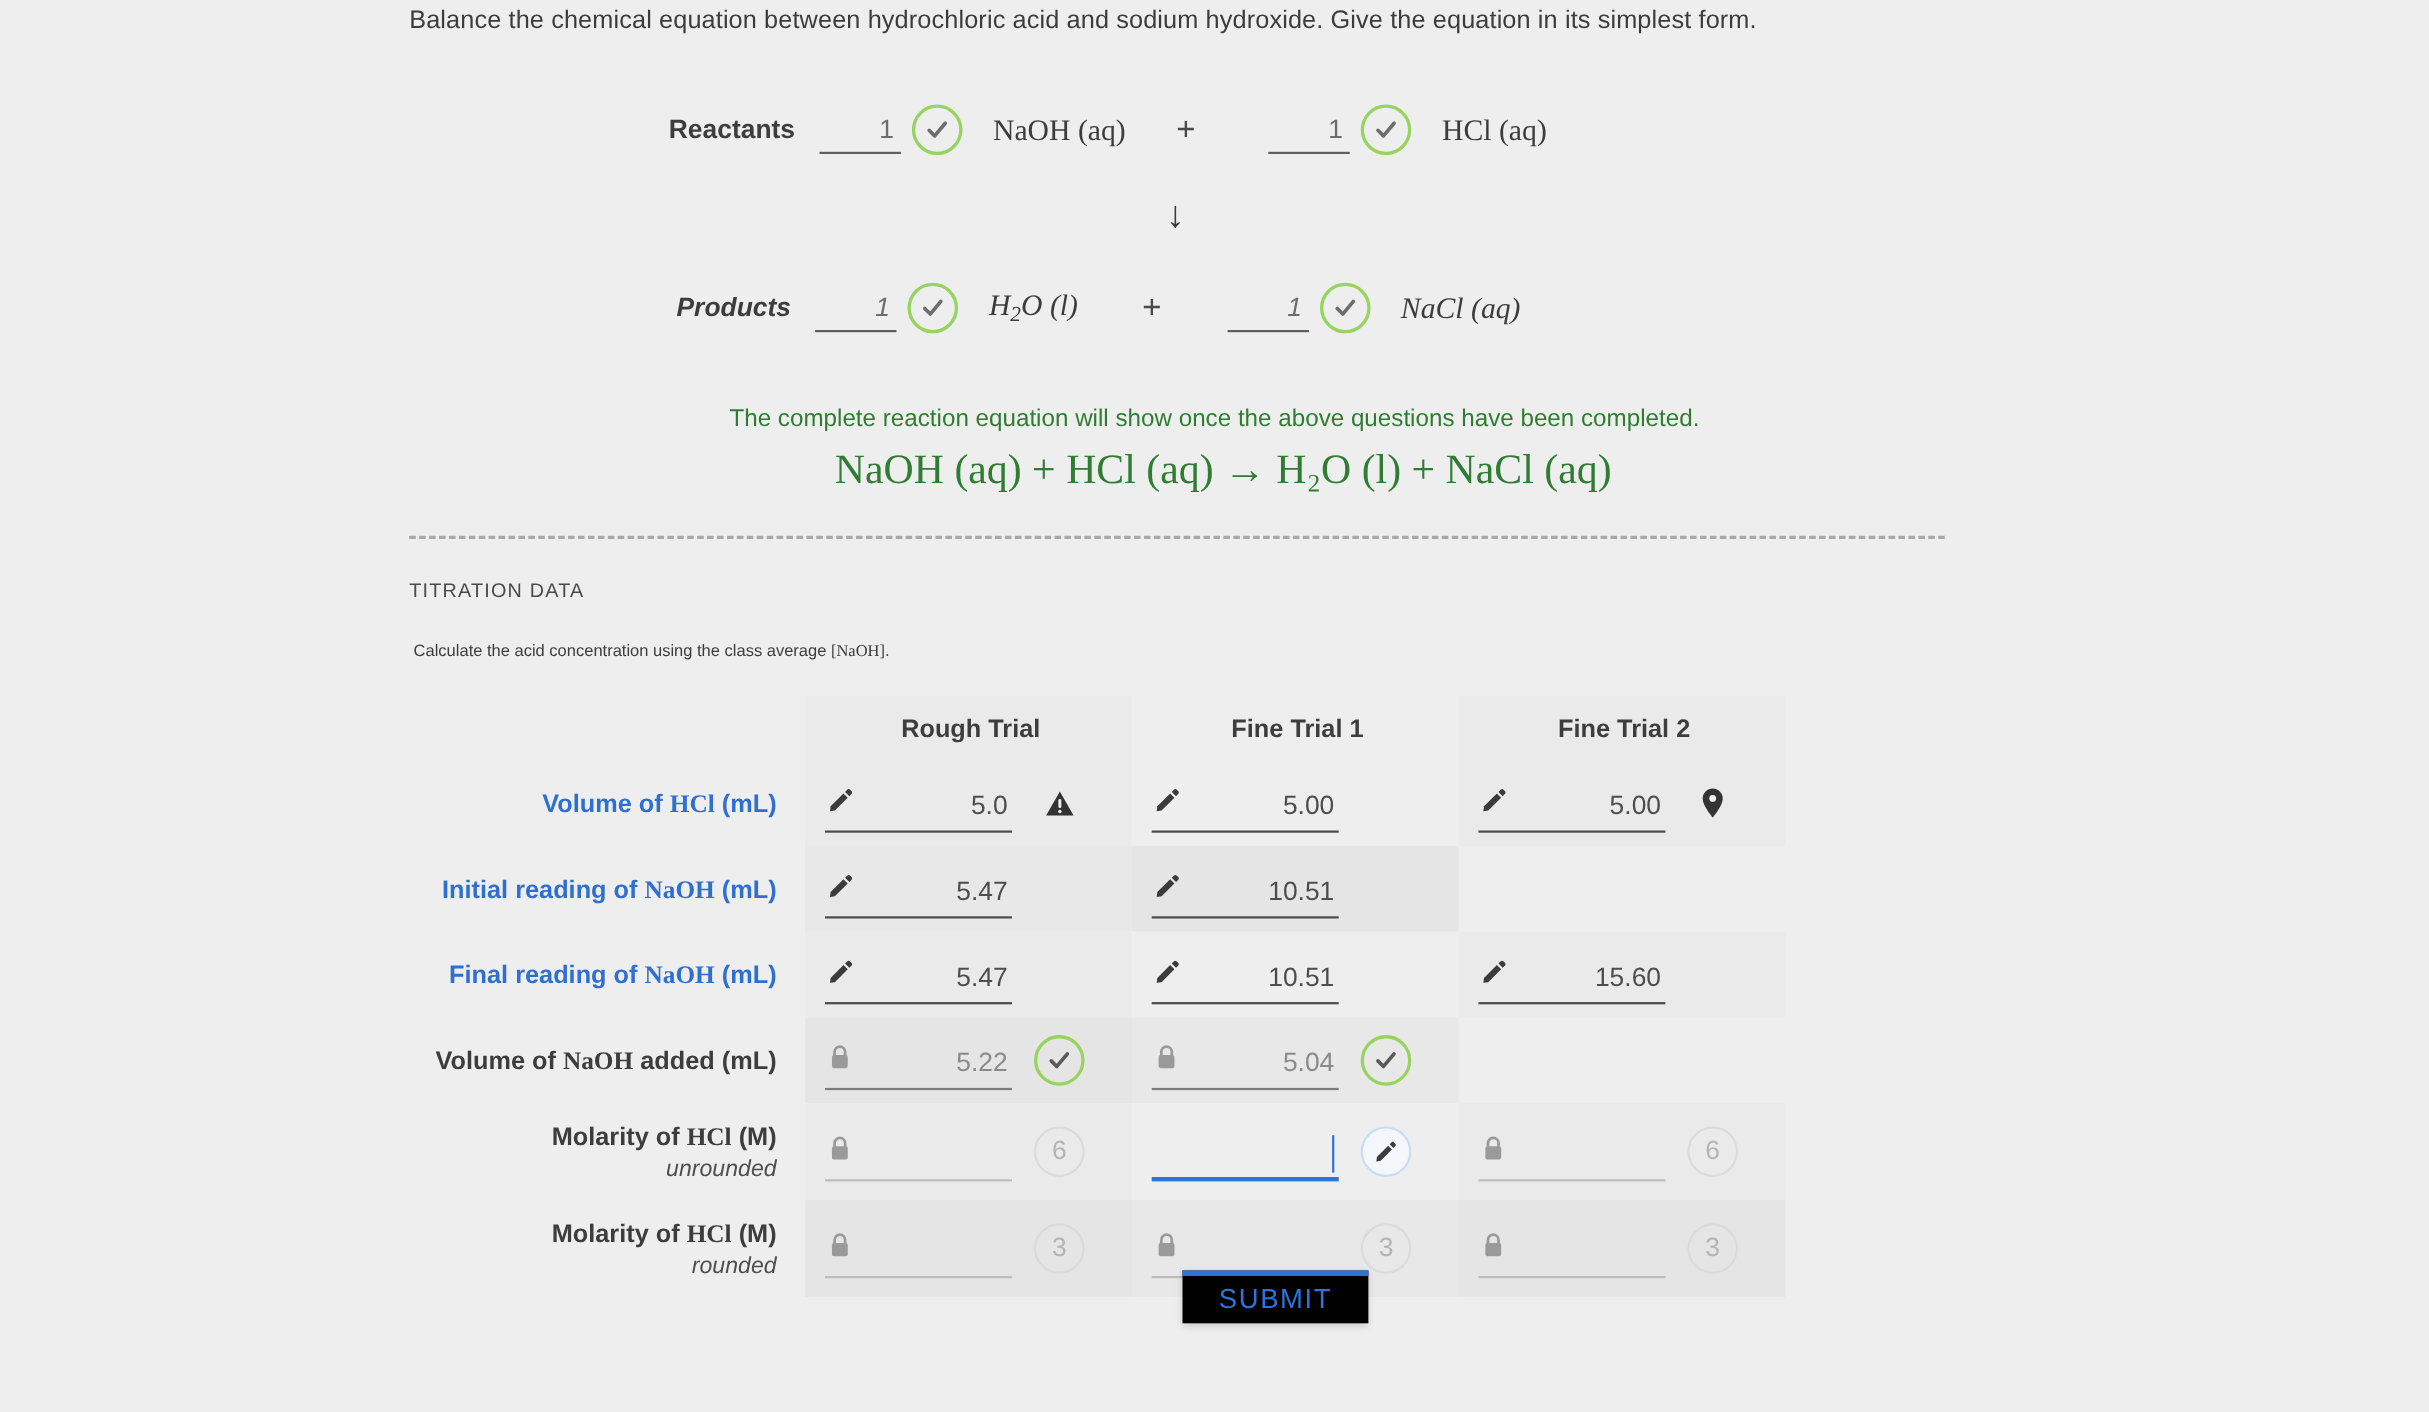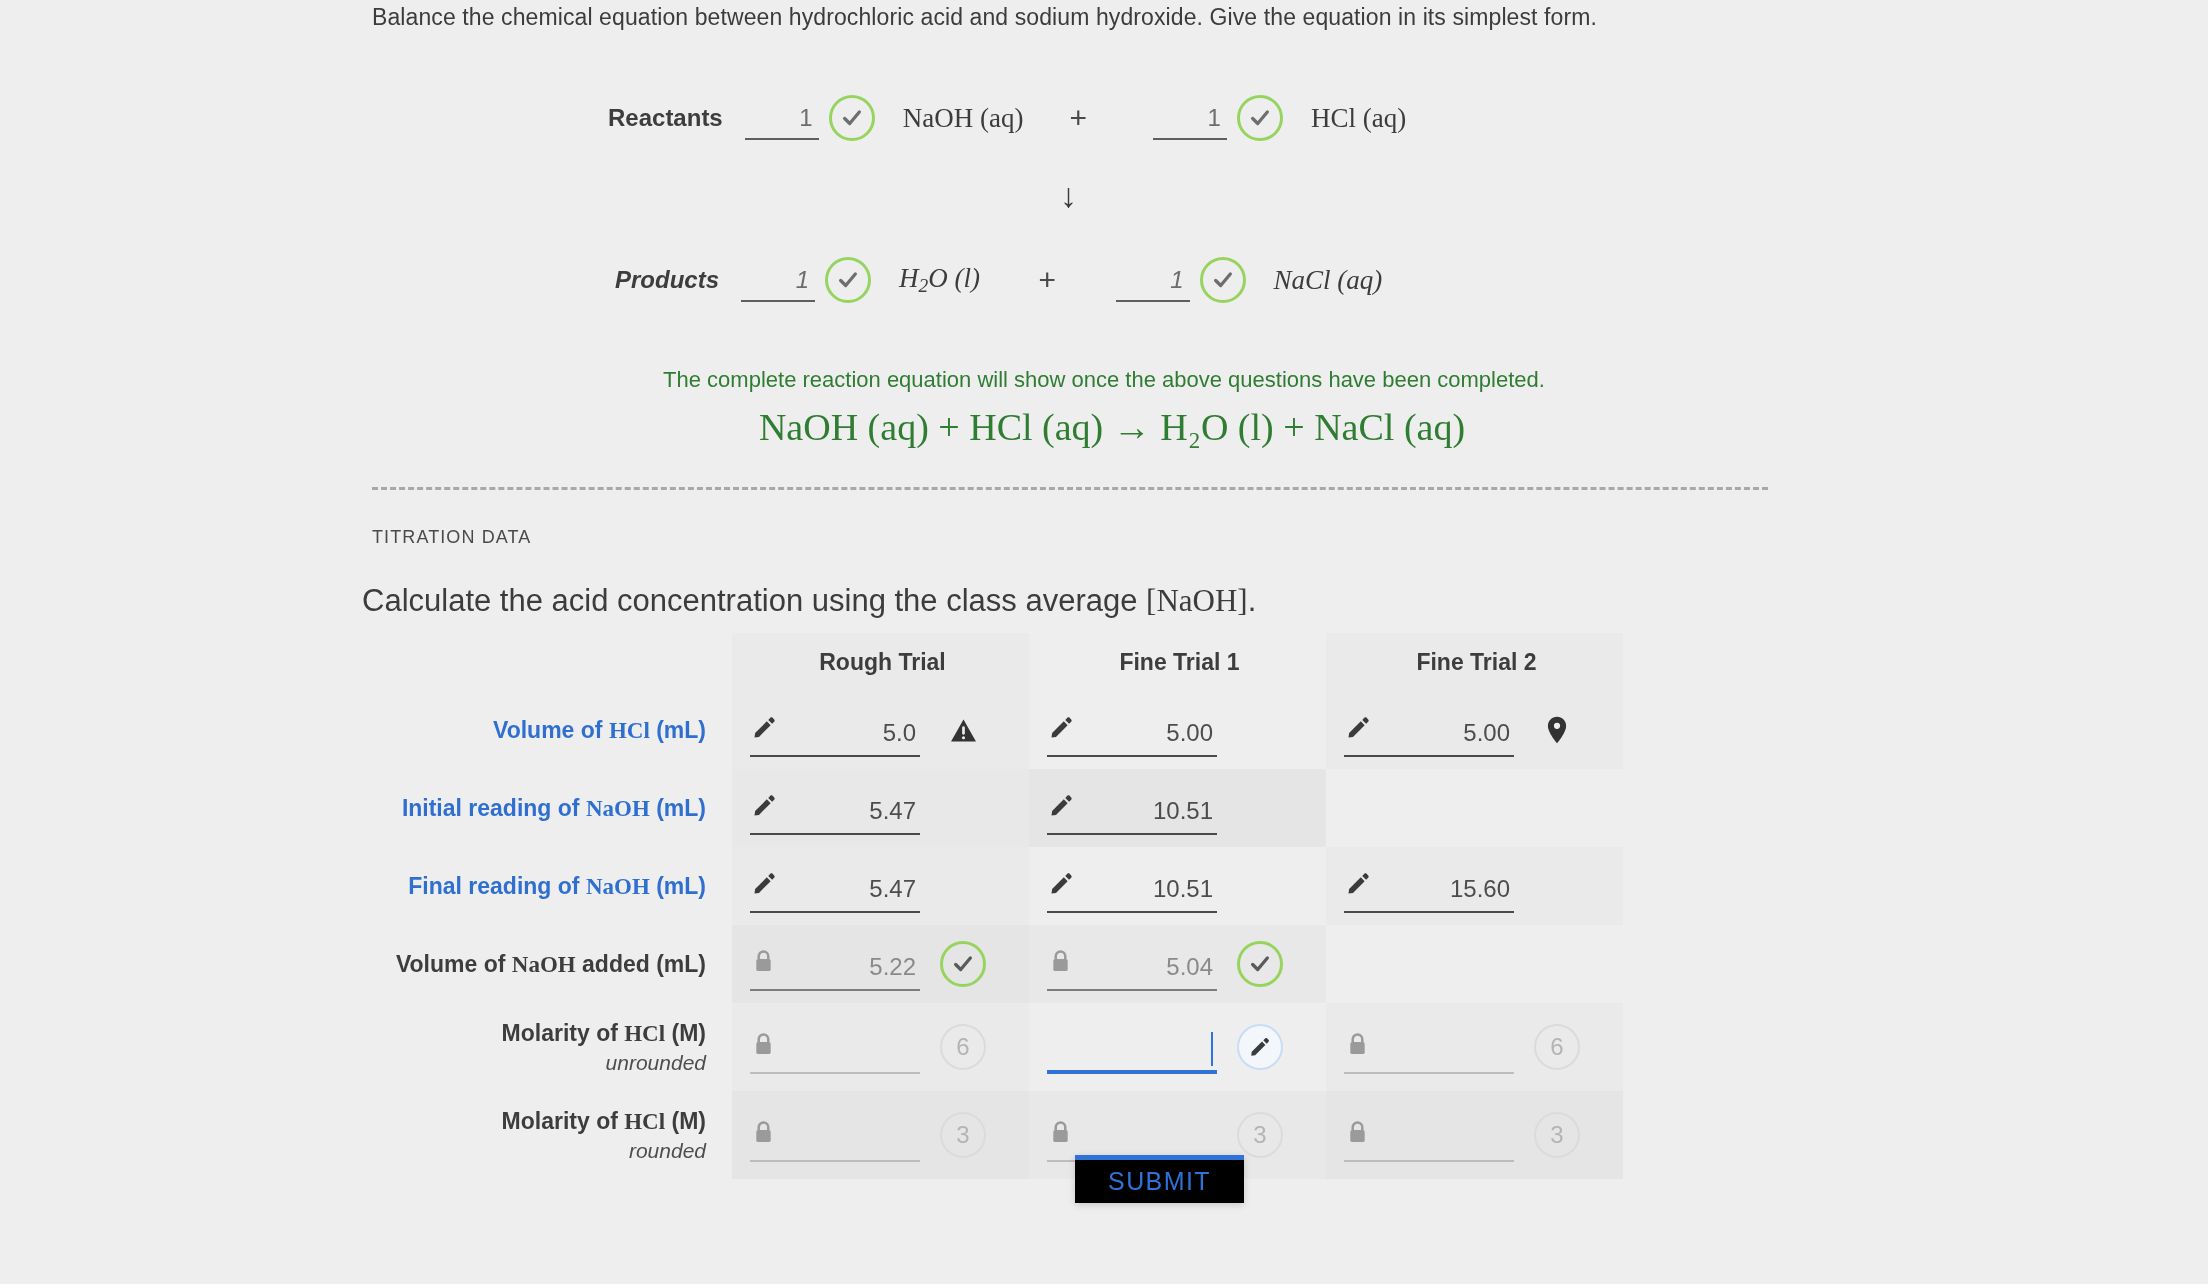--- a/index.html
+++ b/index.html
@@ -63,22 +63,22 @@
     position: absolute; left: 372px; top: 487px; width: 1396px;
     border-top: 3px dashed #9c9c9c; opacity: .85;
   }
 
   
   .sectiontitle {
     position: absolute; left: 372px; top: 527px;
     font-size: 18px; color: #4a4a4a; letter-spacing: 1.1px;
   }
   .sectiondesc {
-    position: absolute; left: 362px; top: 583px;
-    font-size: 31px; color: #3c3c3c;
+    position: absolute; left: 376px; top: 583px;
+    font-size: 15px; color: #3c3c3c;
   }
 
   
   .table { position: absolute; left: 356px; top: 633px; width: 1268px; }
   .trow { display: flex; width: 1268px; }
   .trow.stripe .cell { background: #e9e8e8; }
   .tlabel {
     width: 376px; flex: 0 0 376px;
     display: flex; flex-direction: column;
     align-items: flex-end; justify-content: center;

